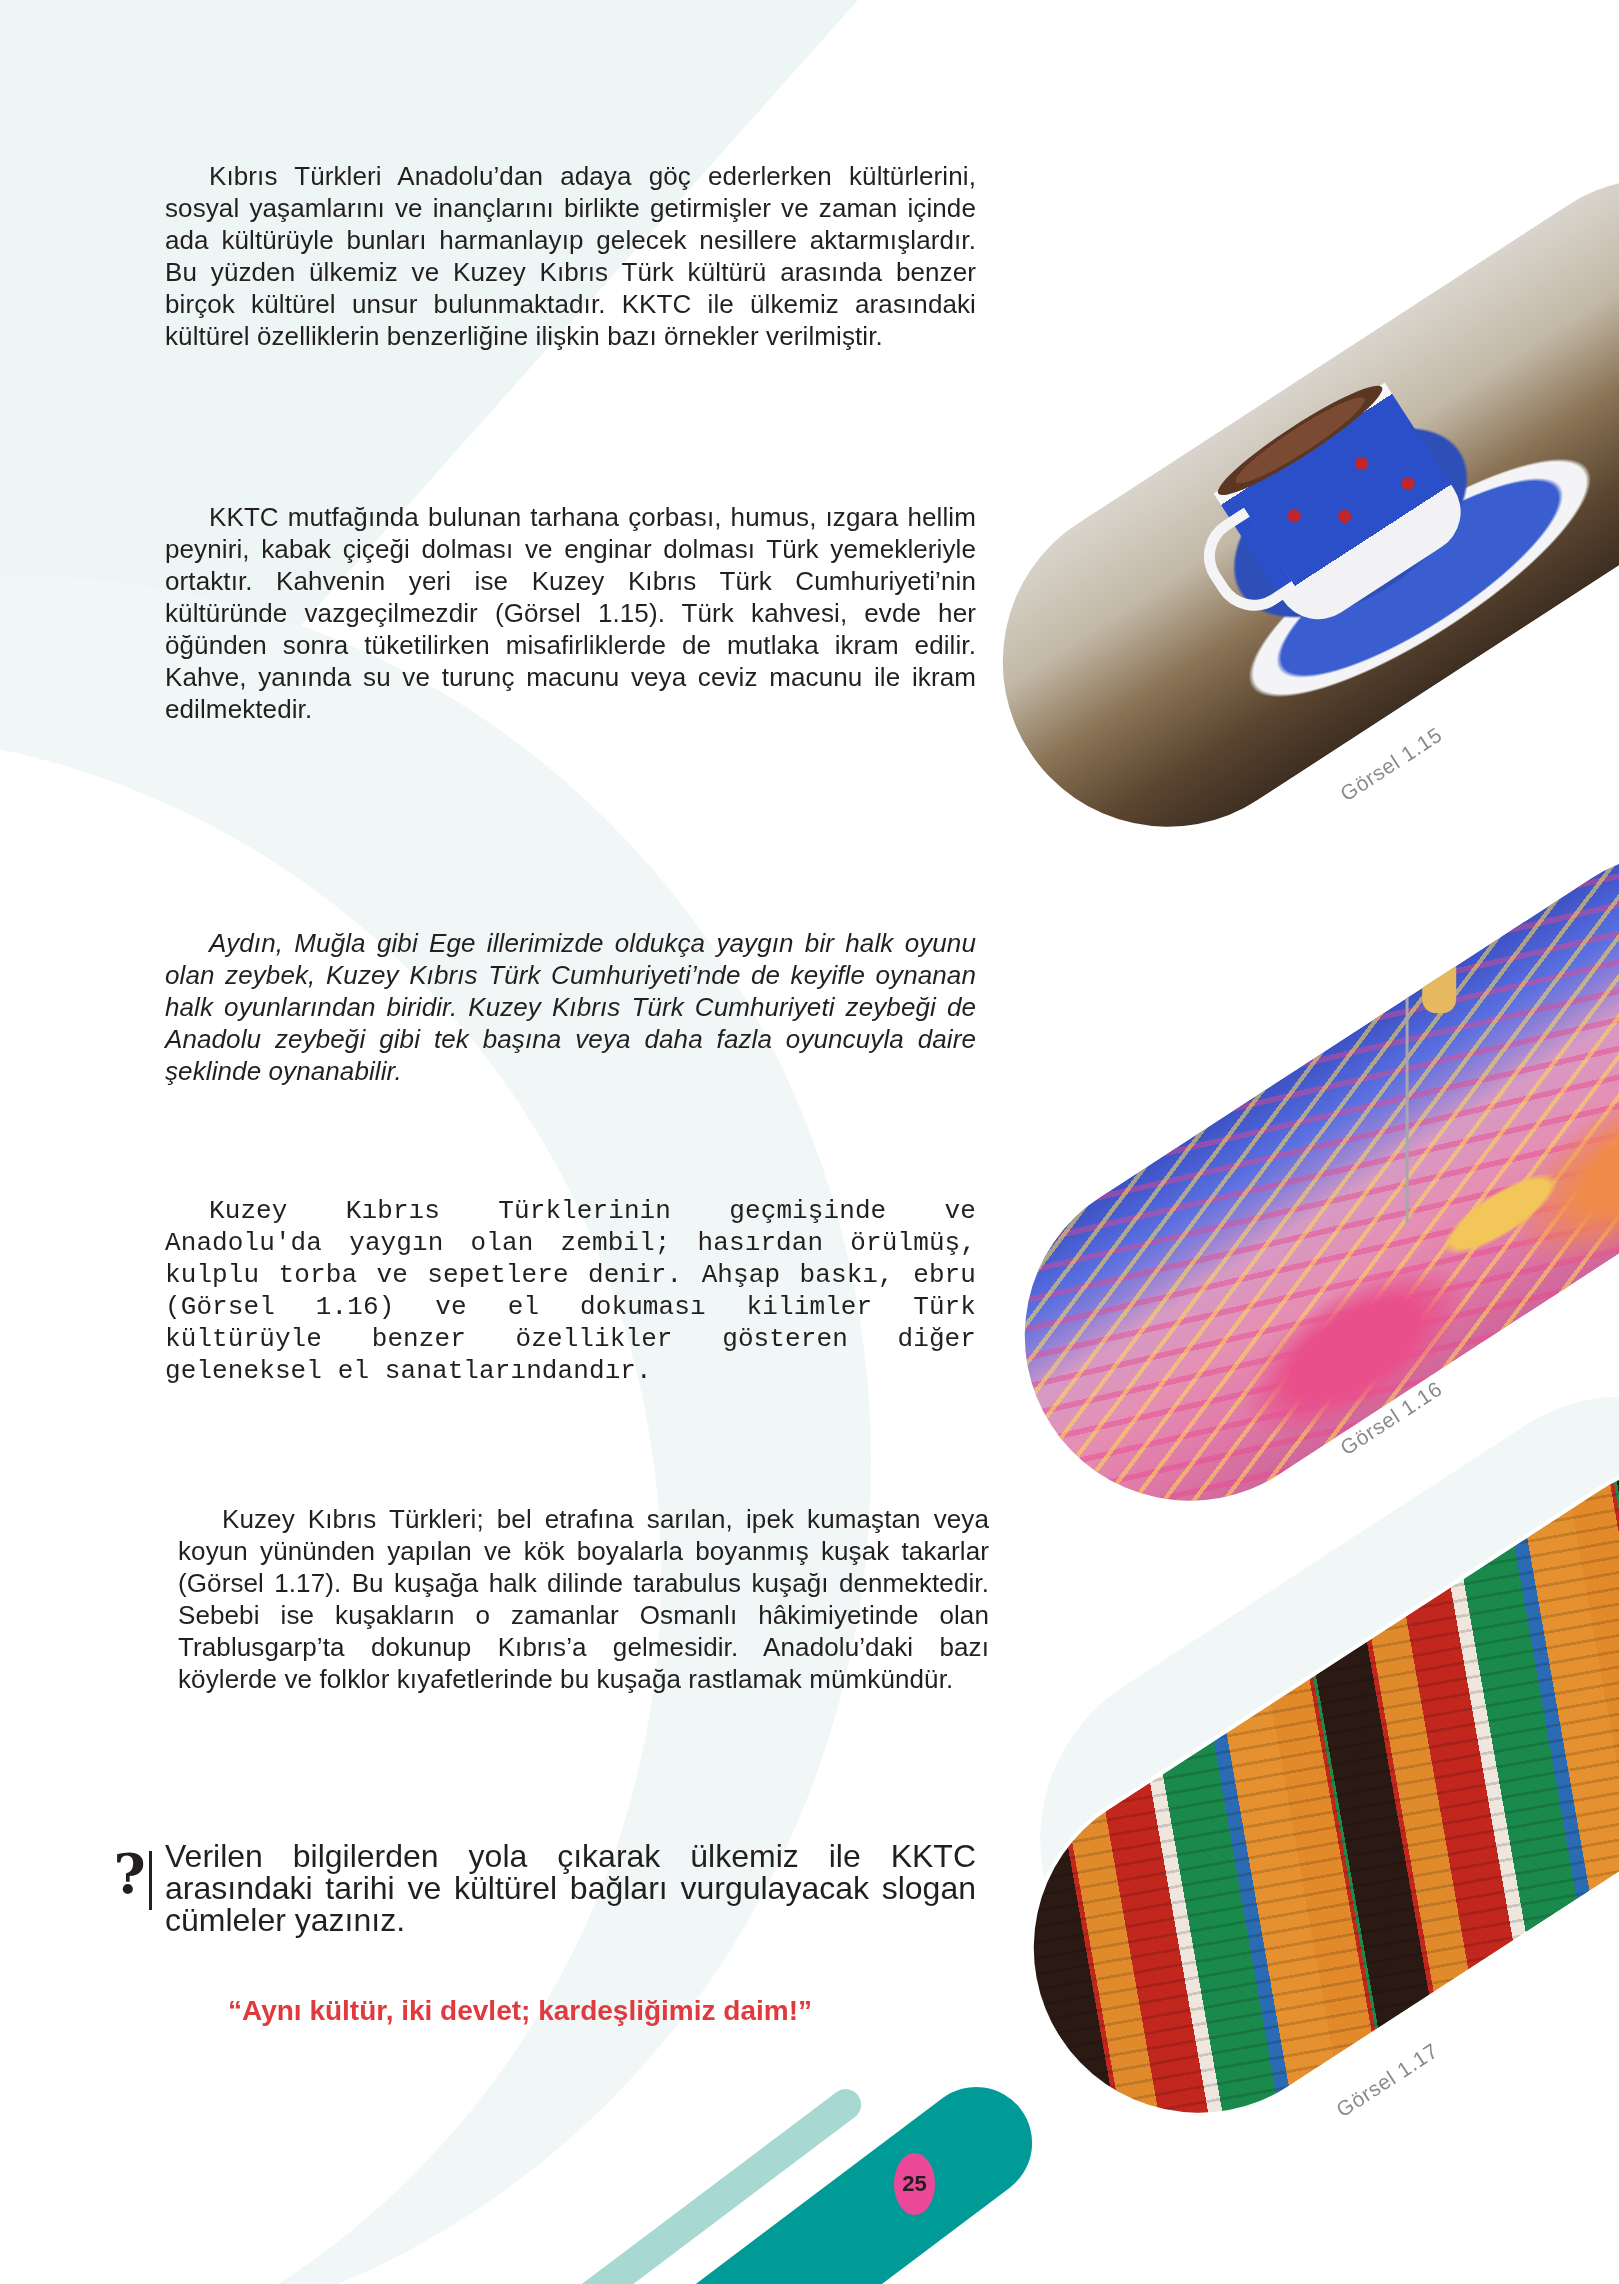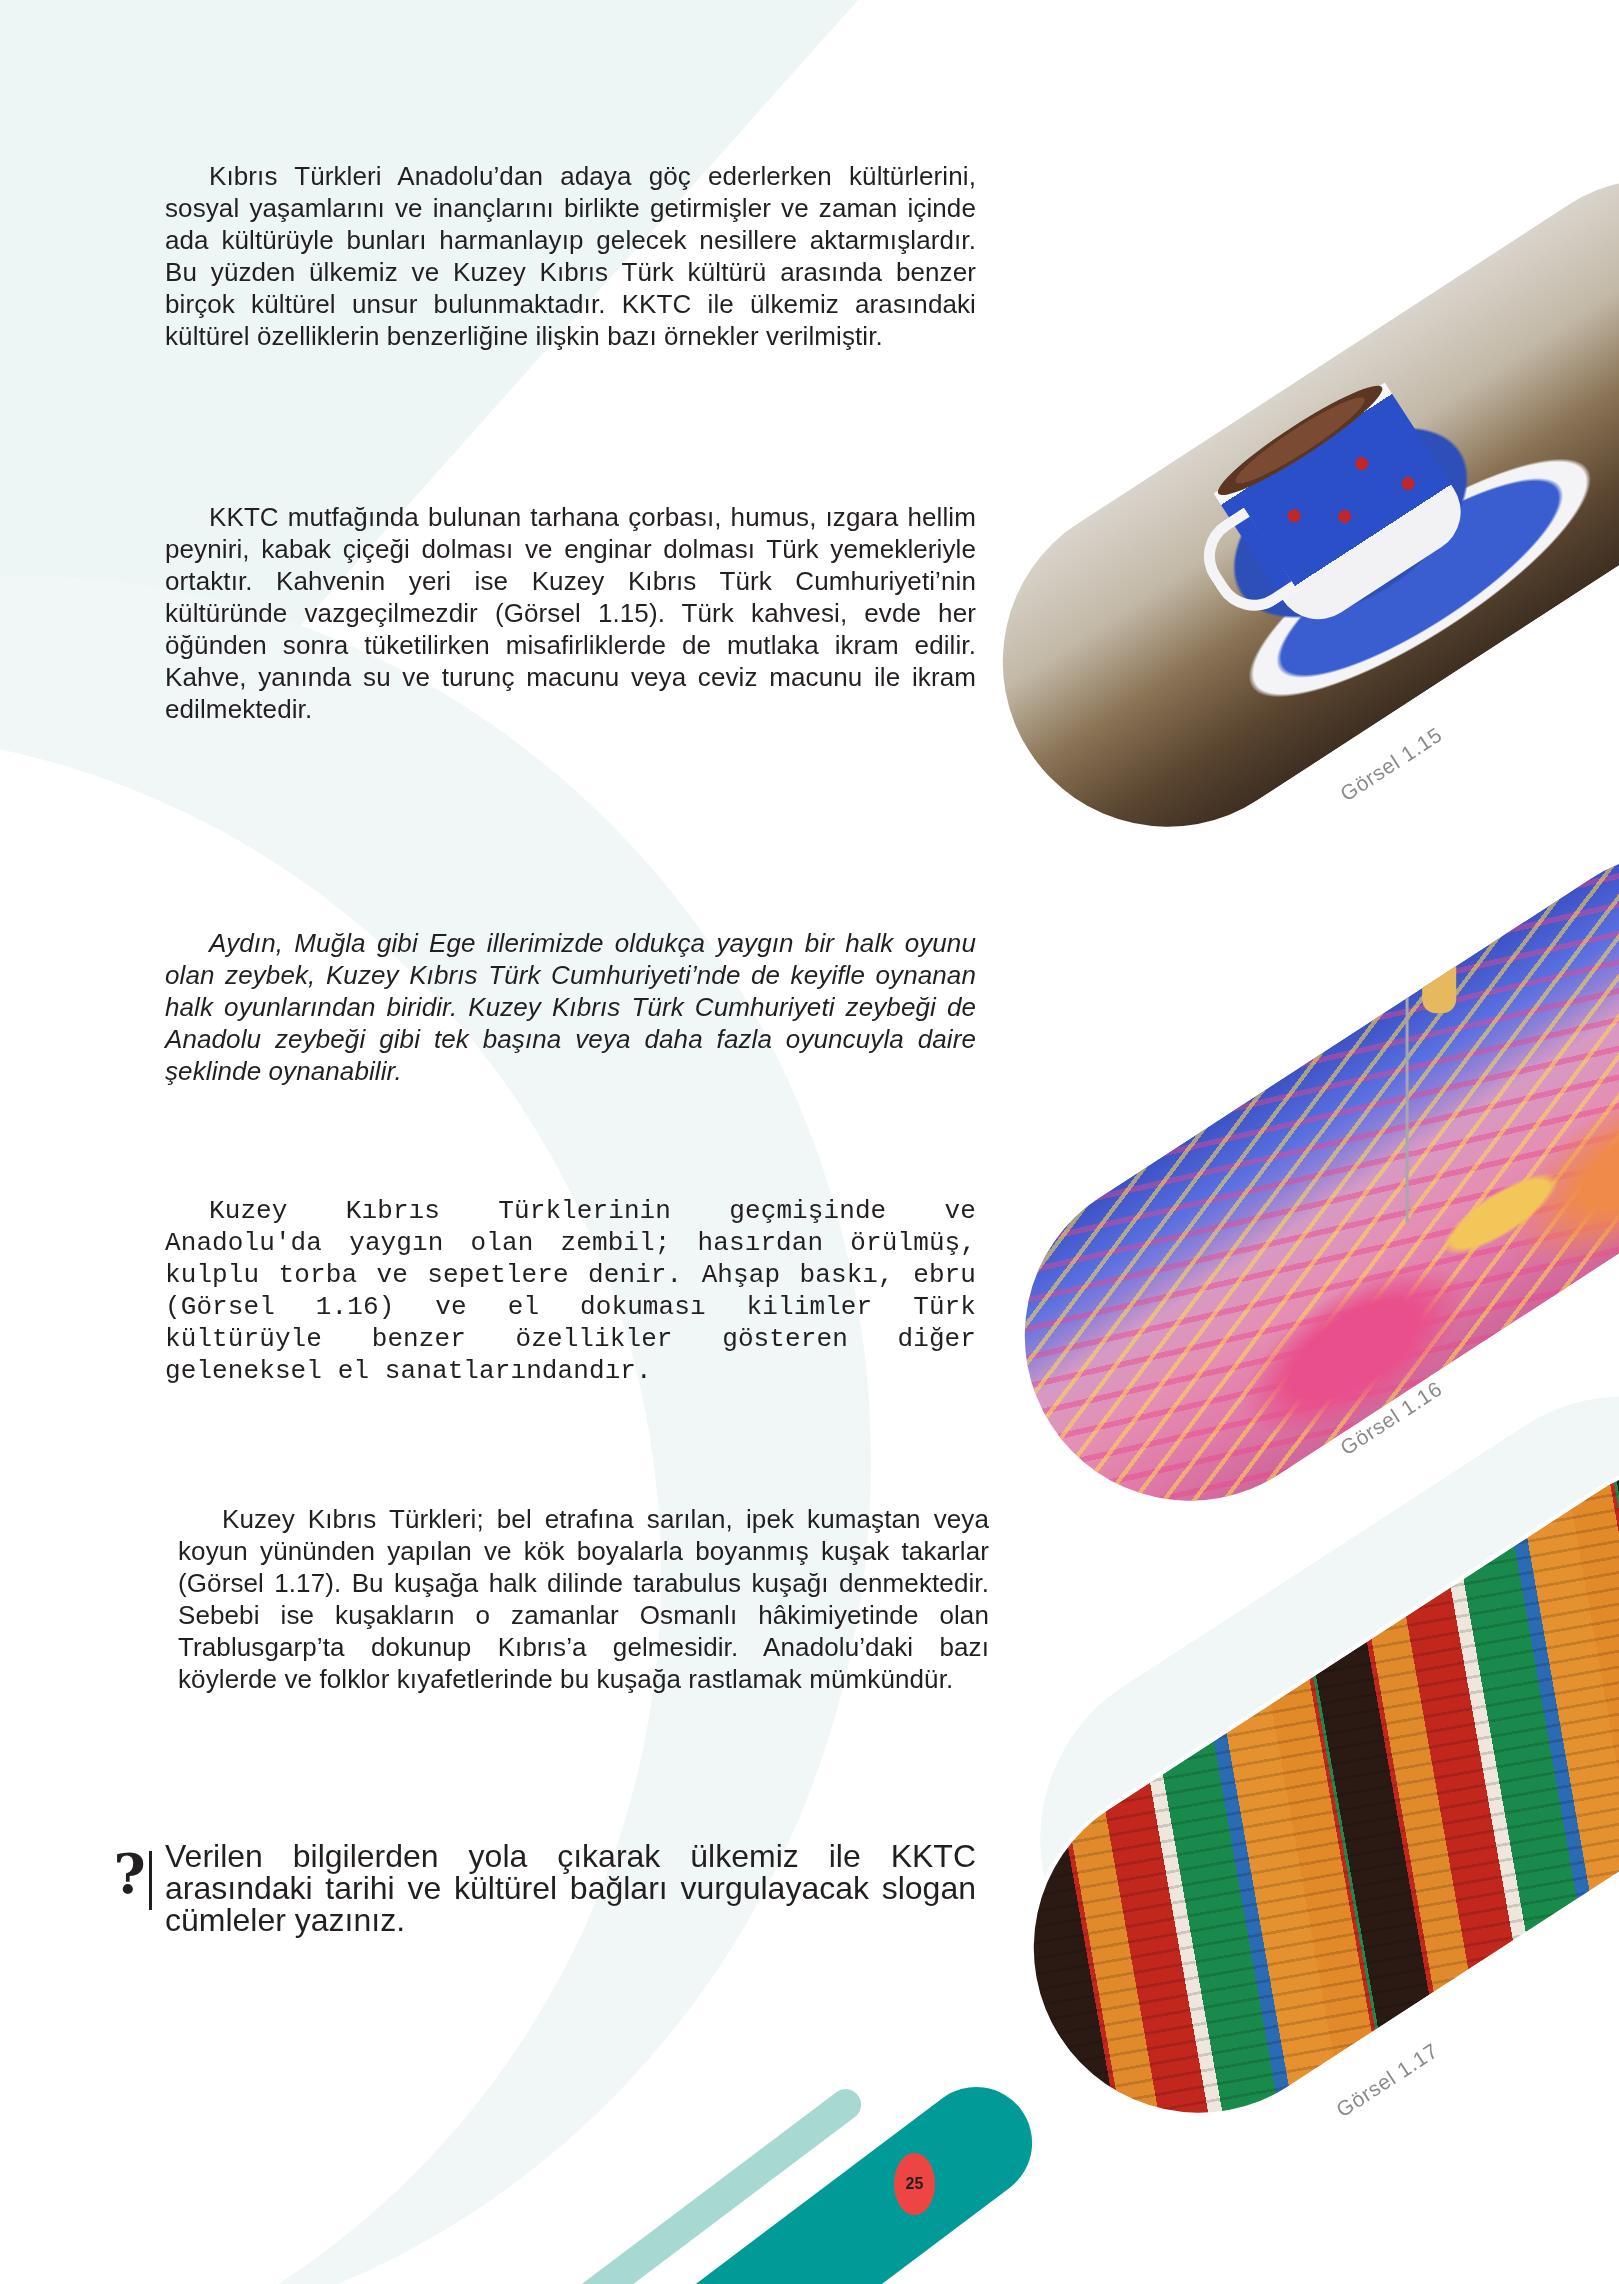--- a/index.html
+++ b/index.html
@@ -121,22 +121,22 @@
   .footer-light {
     position:absolute; left:534px; top:2320px; width:394px; height:31px; border-radius:15.5px;
     background:#a7d9d2; transform:rotate(-37deg); transform-origin:0 0;
   }
   .footer-dark {
     position:absolute; left:583px; top:2369px; width:506px; height:112px; border-radius:0 56px 56px 0;
     background:#009b96; transform:rotate(-37deg); transform-origin:0 0;
   }
   .page-circle {
     position:absolute; left:894px; top:2153px; width:41px; height:62px; border-radius:50%;
-    background:#ef4444; display:flex; align-items:center; justify-content:center;
-    font-weight:bold; font-size:16px; color:#231f20;
+    background:#ec4899; display:flex; align-items:center; justify-content:center;
+    font-weight:bold; font-size:22px; color:#231f20;
   }
 </style>
 </head>
 <body>
 
 <div class="bg-layer">
   <div class="tint-tri"></div>
   <div class="tint-arc"></div>
   <div class="tint-arc-mask"></div>
   <div class="tint-band"></div>
@@ -158,20 +158,21 @@
   <p>Kuzey Kıbrıs Türkleri; bel etrafına sarılan, ipek kumaştan veya koyun yününden yapılan ve kök boyalarla boyanmış kuşak takarlar (Görsel 1.17). Bu kuşağa halk dilinde tarabulus kuşağı denmektedir. Sebebi ise kuşakların o zamanlar Osmanlı hâkimiyetinde olan Trablusgarp’ta dokunup Kıbrıs’a gelmesidir. Anadolu’daki bazı köylerde ve folklor kıyafetlerinde bu kuşağa rastlamak mümkündür.</p>
 </div>
 
 <div class="question">
   <span class="q-mark">?</span>
   <span class="q-bar"></span>
   <div class="q-text">Verilen bilgilerden yola çıkarak ülkemiz ile KKTC arasındaki tarihi ve kültürel bağları vurgulayacak slogan cümleler yazınız.</div>
 </div>
 
 <div class="answers">
+  <div>“Aynı kültür, iki devlet; kardeşliğimiz daim!”</div>
 </div>
 
 <div class="pill" id="pill1">
   <div class="coffee">
     <div class="cup">
       <span class="flower" style="left:49px;top:56px"></span>
       <span class="flower" style="left:91px;top:84px"></span>
       <span class="flower" style="left:134px;top:49px"></span>
       <span class="flower" style="left:162px;top:91px"></span>
     </div>

